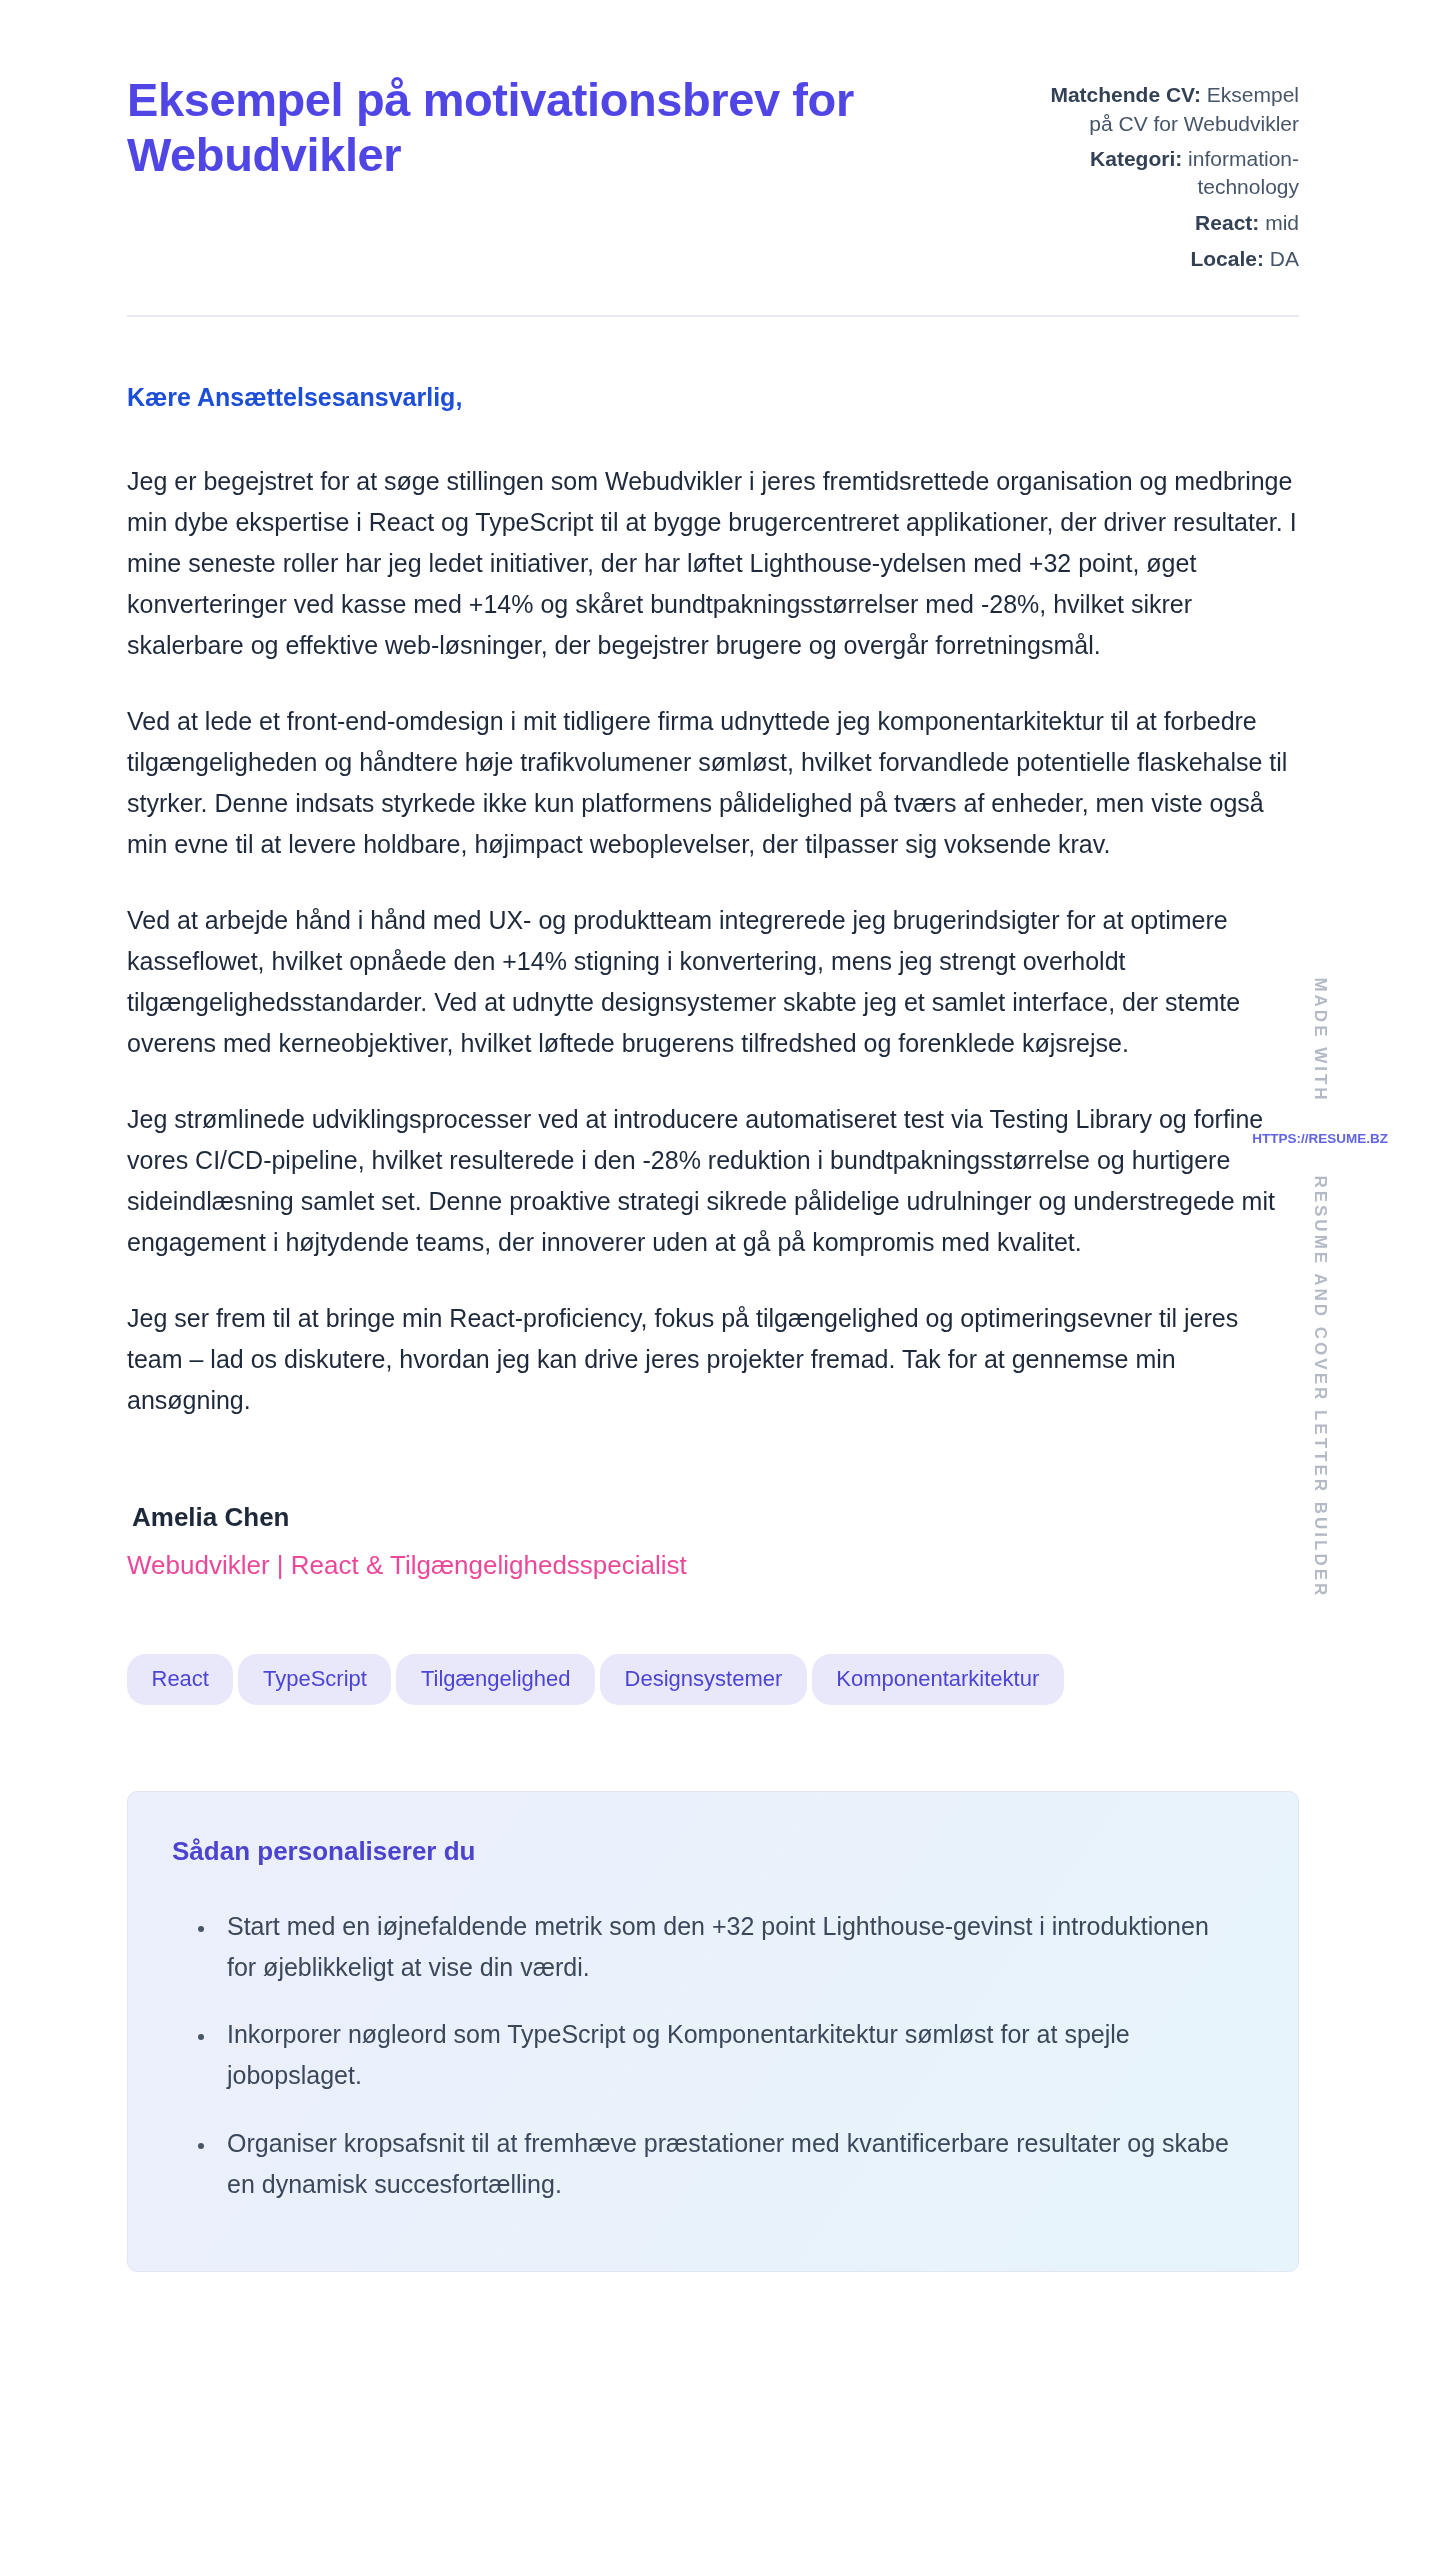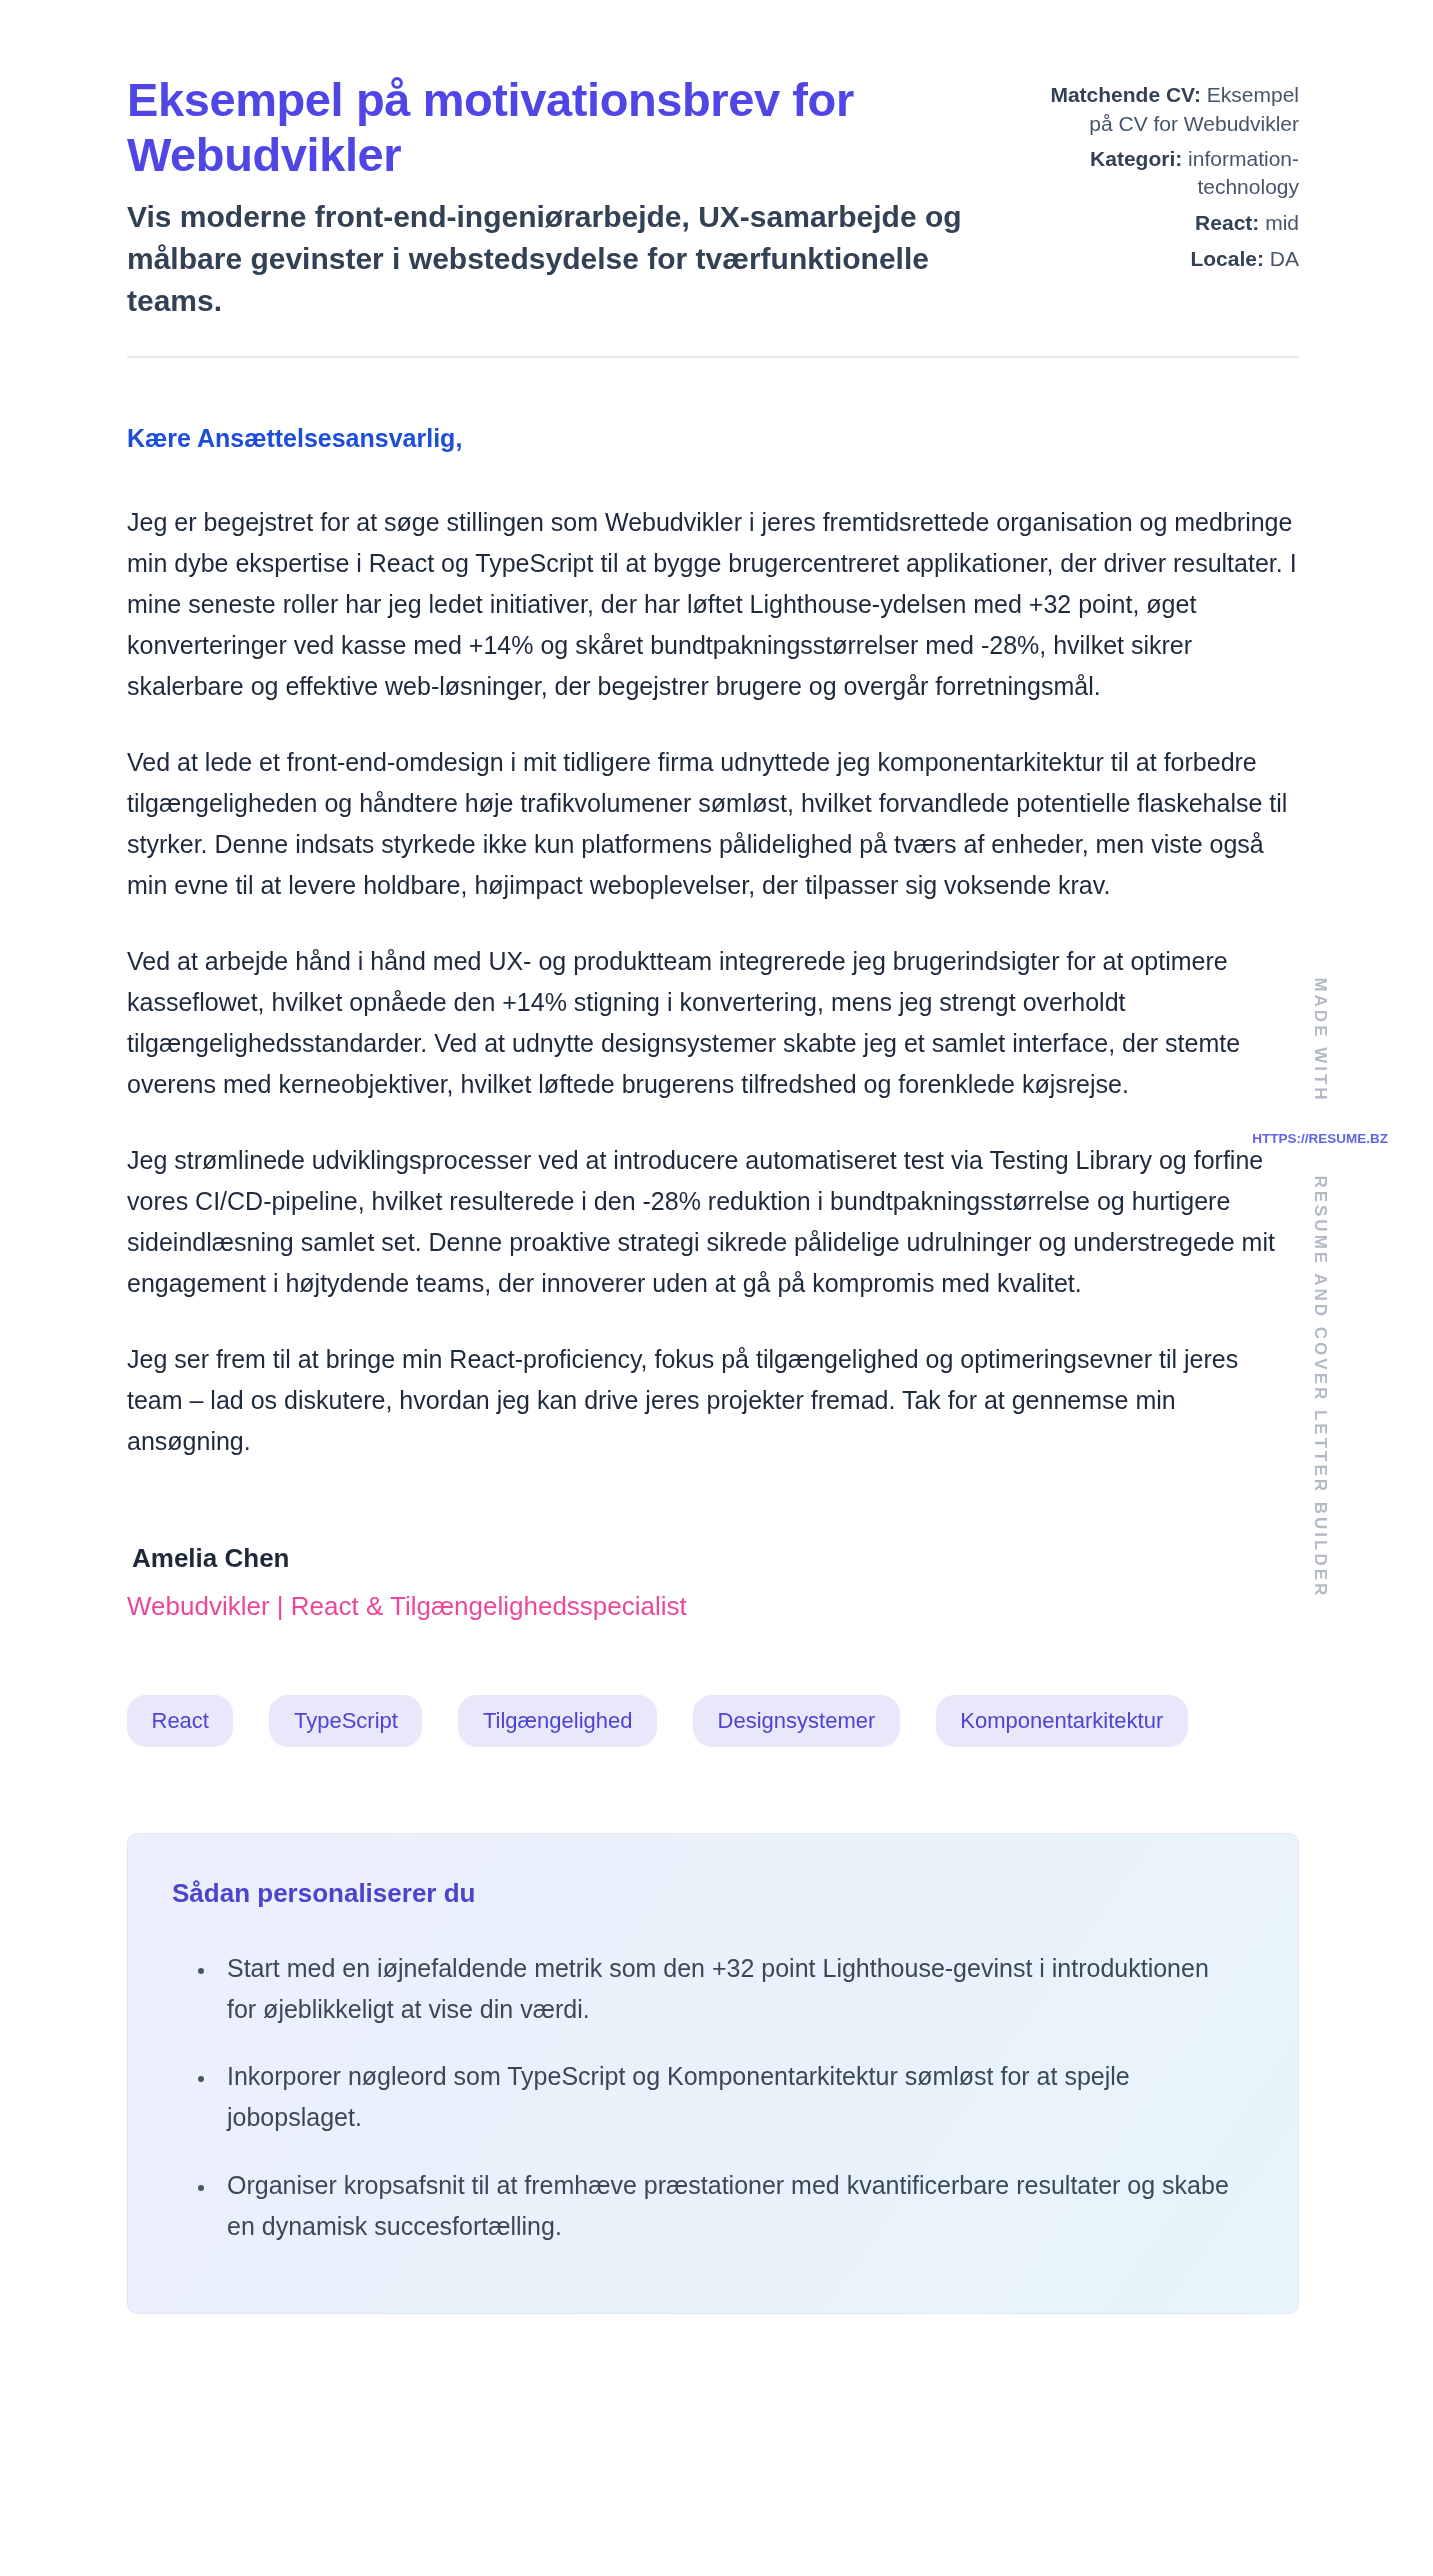--- a/index.html
+++ b/index.html
@@ -91,21 +91,21 @@
     margin: 17px 0 0 0;
     font-size: 26px;
     font-weight: 400;
     color: #ec4899;
   }
 
   
   .tags {
     display: flex;
     flex-wrap: wrap;
-    gap: 36px;
+    gap: 5px;
     margin-top: 73px;
   }
   .tag {
     display: inline-block;
     background: #e9e8fa;
     color: #4c44d4;
     font-size: 22px;
     font-weight: 500;
     padding: 12.7px 24.5px;
     border-radius: 18.6px;
@@ -159,21 +159,20 @@
   .ribbon .link { color: #6165e2; font-weight: 700; text-decoration: none; cursor: pointer; }
 </style>
 </head>
 <body>
 
 <div class="page">
 
   <div class="header">
     <div class="title-block">
       <h1 class="page-title">Eksempel på motivationsbrev for Webudvikler</h1>
-      <p class="page-subtitle">Vis moderne front-end-ingeniørarbejde, UX-samarbejde og målbare gevinster i webstedsydelse for tværfunktionelle teams.</p>
     </div>
     <div class="meta-block">
       <div class="meta-row">
         <span class="meta-label">Matchende CV:</span>
         <a class="meta-value">Eksempel på CV for Webudvikler</a>
       </div>
       <div class="meta-row">
         <span class="meta-label">Kategori:</span>
         <span class="meta-value">information-technology</span>
       </div>

